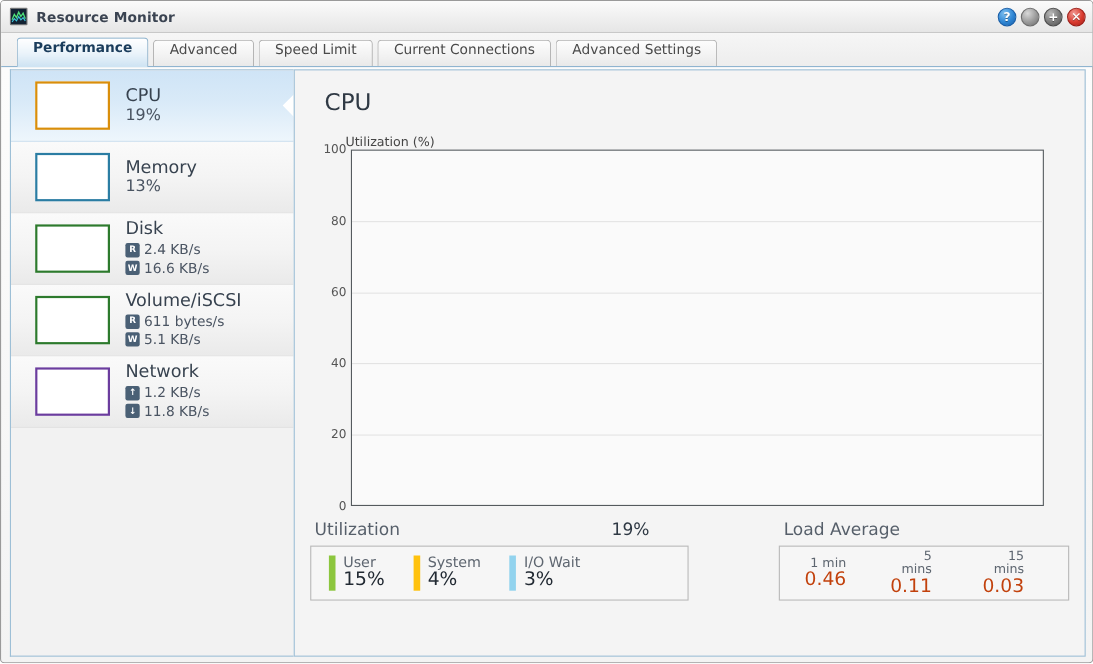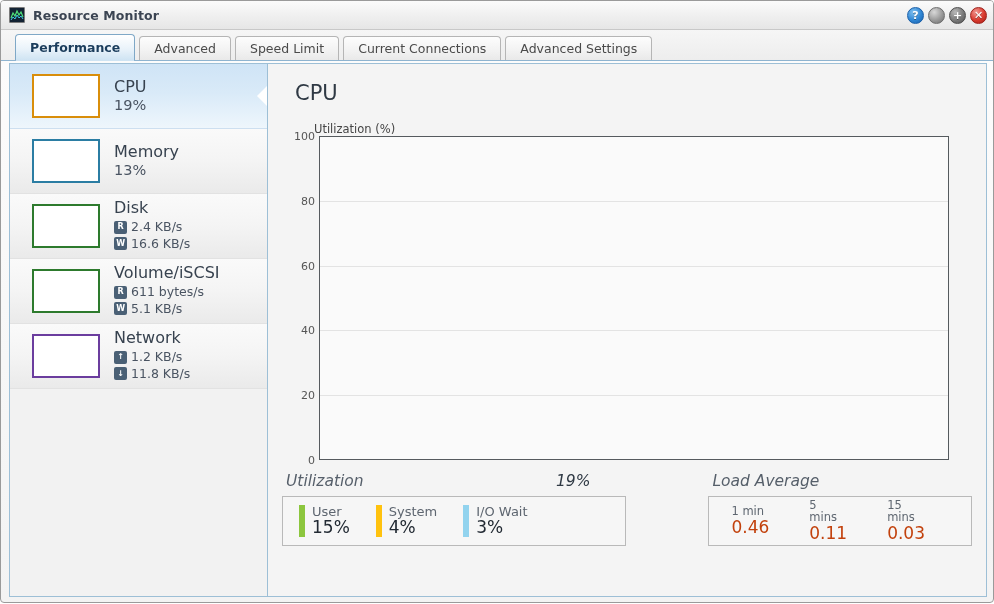--- a/index.html
+++ b/index.html
@@ -105,21 +105,20 @@
     padding-left: 14px;
     background: linear-gradient(to bottom, #f6f6f6 0%, #ededed 100%);
     border-bottom: 1px solid #8fb4d0;
   }
   .tab {
     height: 24px;
     box-sizing: border-box;
     padding: 0 14px;
     margin-right: 4px;
     display: flex;
-    align-items: center;
     justify-content: center;
     font-size: 12.5px;
     color: #4a4a4a;
     border: 1px solid #b5b5b5;
     border-bottom: none;
     border-radius: 4px 4px 0 0;
     background: linear-gradient(to bottom, #fdfdfd 0%, #f2f2f2 60%, #e9e9e9 100%);
     cursor: pointer;
     position: relative;
     white-space: nowrap;
@@ -311,21 +310,20 @@
     right: 14px;
     display: flex;
   }
   .stat-col { position: relative; }
   .stat-col.util { width: 392px; }
   .stat-col.load { width: 300px; margin-left: 82px; }
   .stat-head {
     display: flex;
     align-items: flex-start;
     padding: 0 4px 6px 4px;
-    font-style: italic;
   }
   .stat-head-label {
     font-size: 15.5px;
     color: #565f6a;
   }
   .stat-head-value {
     margin-left: auto;
     font-size: 15.5px;
     color: #2f3944;
     padding-right: 32px;
@@ -355,21 +353,21 @@
     font-size: 13px;
     color: #5e6670;
     margin-bottom: 1px;
   }
   .stat-item-value {
     font-size: 17px;
     color: #222a33;
   }
   .load-item {
     margin-right: 40px;
-    text-align: left;
+    text-align: right;
     line-height: 1.05;
   }
   .load-label {
     font-size: 11.5px;
     color: #5e6670;
     margin-bottom: 2px;
   }
   .load-value {
     font-size: 17px;
     color: #c2410c;

